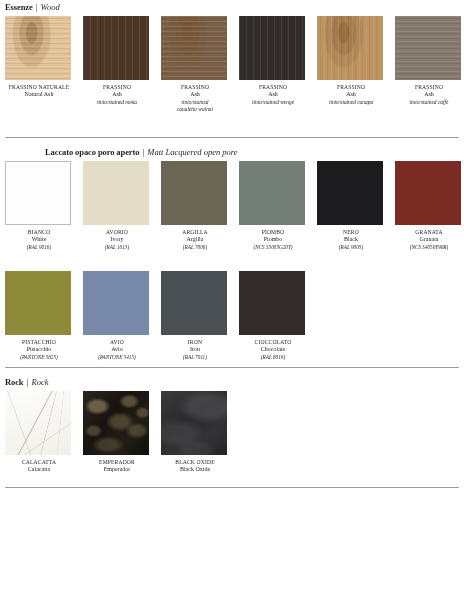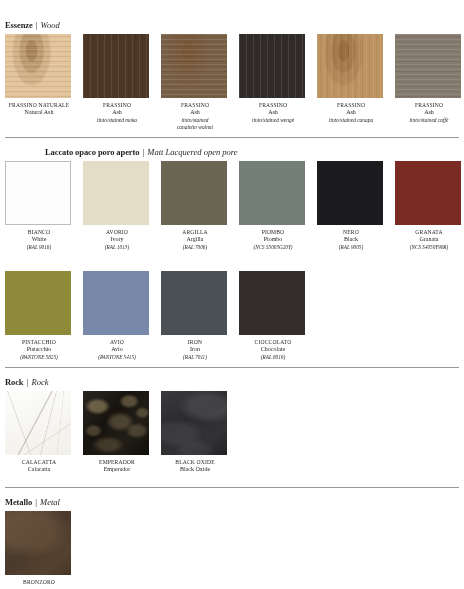--- a/index.html
+++ b/index.html
@@ -195,21 +195,21 @@
   .matte {
     position: absolute;
     inset: 0;
   }
 </style>
 </head>
 <body>
 
 <div class="sheet">
 
-<div class="section" style="top: 18px;">
+<div class="section" style="top: 0;">
       <div class="sec-head"><span class="it-name">Essenze</span><span class="sep"> | </span><span class="en-name">Wood</span></div>
       <div class="row" style="position: absolute; left: 0px; top: 16px; height: 100px;">
         <div class="cell" style="left: 5px;">
           <div class="chip" style="background: rgb(227, 196, 154);">
             <div class="grain">
               <div class="cathedral"></div>
               <div class="stripes-h"></div>
             </div>
           </div>
           <div class="caption">
@@ -440,31 +440,16 @@
               <div class="oxide"></div>
             </div>
           </div>
           <div class="caption">
             <div class="cap-it">BLACK OXIDE</div>
             <div class="cap-en">Black Oxide</div>
           </div>
         </div>
       </div>
     </div>
-    <div class="section" style="top: 495px;">
-      <div class="sec-head"><span class="it-name">Metallo</span><span class="sep"> | </span><span class="en-name">Metal</span></div>
-      <div class="row" style="position: absolute; left: 0px; top: 16px; height: 100px;">
-        <div class="cell" style="left: 5px;">
-          <div class="chip" style="background: rgb(75, 58, 44);">
-            <div class="grain">
-              <div class="bronze"></div>
-            </div>
-          </div>
-          <div class="caption">
-            <div class="cap-it">BRONZORO</div>
-          </div>
-        </div>
-      </div>
-    </div>
     <div class="rule" style="top: 137px;"></div>
     <div class="rule" style="top: 367px;"></div>
     <div class="rule" style="top: 487px;"></div>
   </div>
 
 </body></html>

